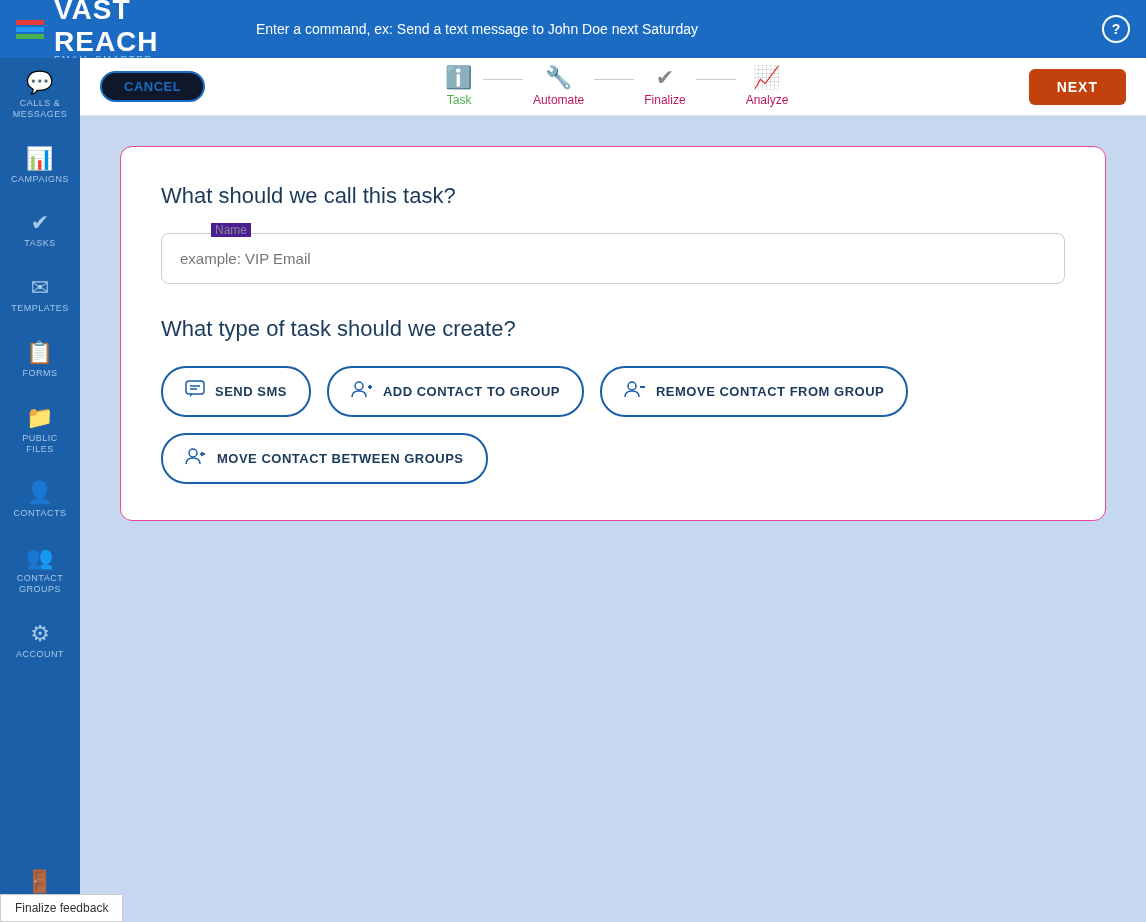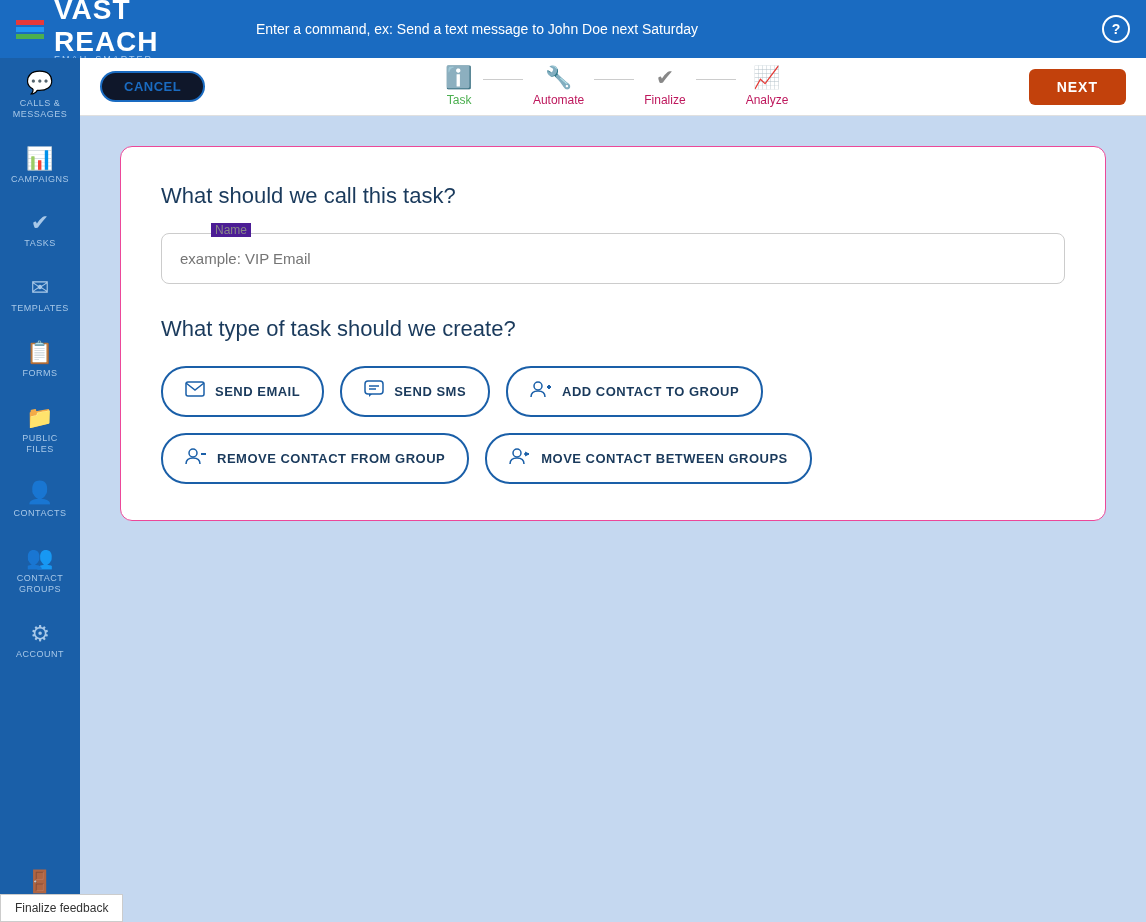--- a/index.html
+++ b/index.html
@@ -365,29 +365,20 @@
       <div class="task-card">
 
         <div class="task-title">What should we call this task?</div>
         <div class="name-field-wrapper">
           <span class="name-label">Name</span>
           <input class="name-input" type="text" placeholder="example: VIP Email" style="">
         </div>
 
         <div class="task-type-title">What type of task should we create?</div>
         <div class="task-options">
-          <button class="task-option-btn">
-            <span class="btn-icon">
-              <svg width="20" height="16" viewBox="0 0 20 16" fill="none">
-                <rect x="1" y="1" width="18" height="14" rx="2" stroke="#1a5fa8" stroke-width="1.5" fill="none"></rect>
-                <polyline points="1,2 10,9 19,2" stroke="#1a5fa8" stroke-width="1.5" fill="none"></polyline>
-              </svg>
-            </span>
-            <span>SEND EMAIL</span>
-          </button>
           <button class="task-option-btn">
             <span class="btn-icon">
               <svg width="20" height="18" viewBox="0 0 20 18" fill="none">
                 <rect x="1" y="1" width="18" height="13" rx="3" stroke="#1a5fa8" stroke-width="1.5" fill="none"></rect>
                 <line x1="5" y1="6" x2="15" y2="6" stroke="#1a5fa8" stroke-width="1.5"></line>
                 <line x1="5" y1="9" x2="12" y2="9" stroke="#1a5fa8" stroke-width="1.5"></line>
                 <polyline points="5,14 5,17 8,14" fill="#1a5fa8"></polyline>
               </svg>
             </span>
             <span>SEND SMS</span>

